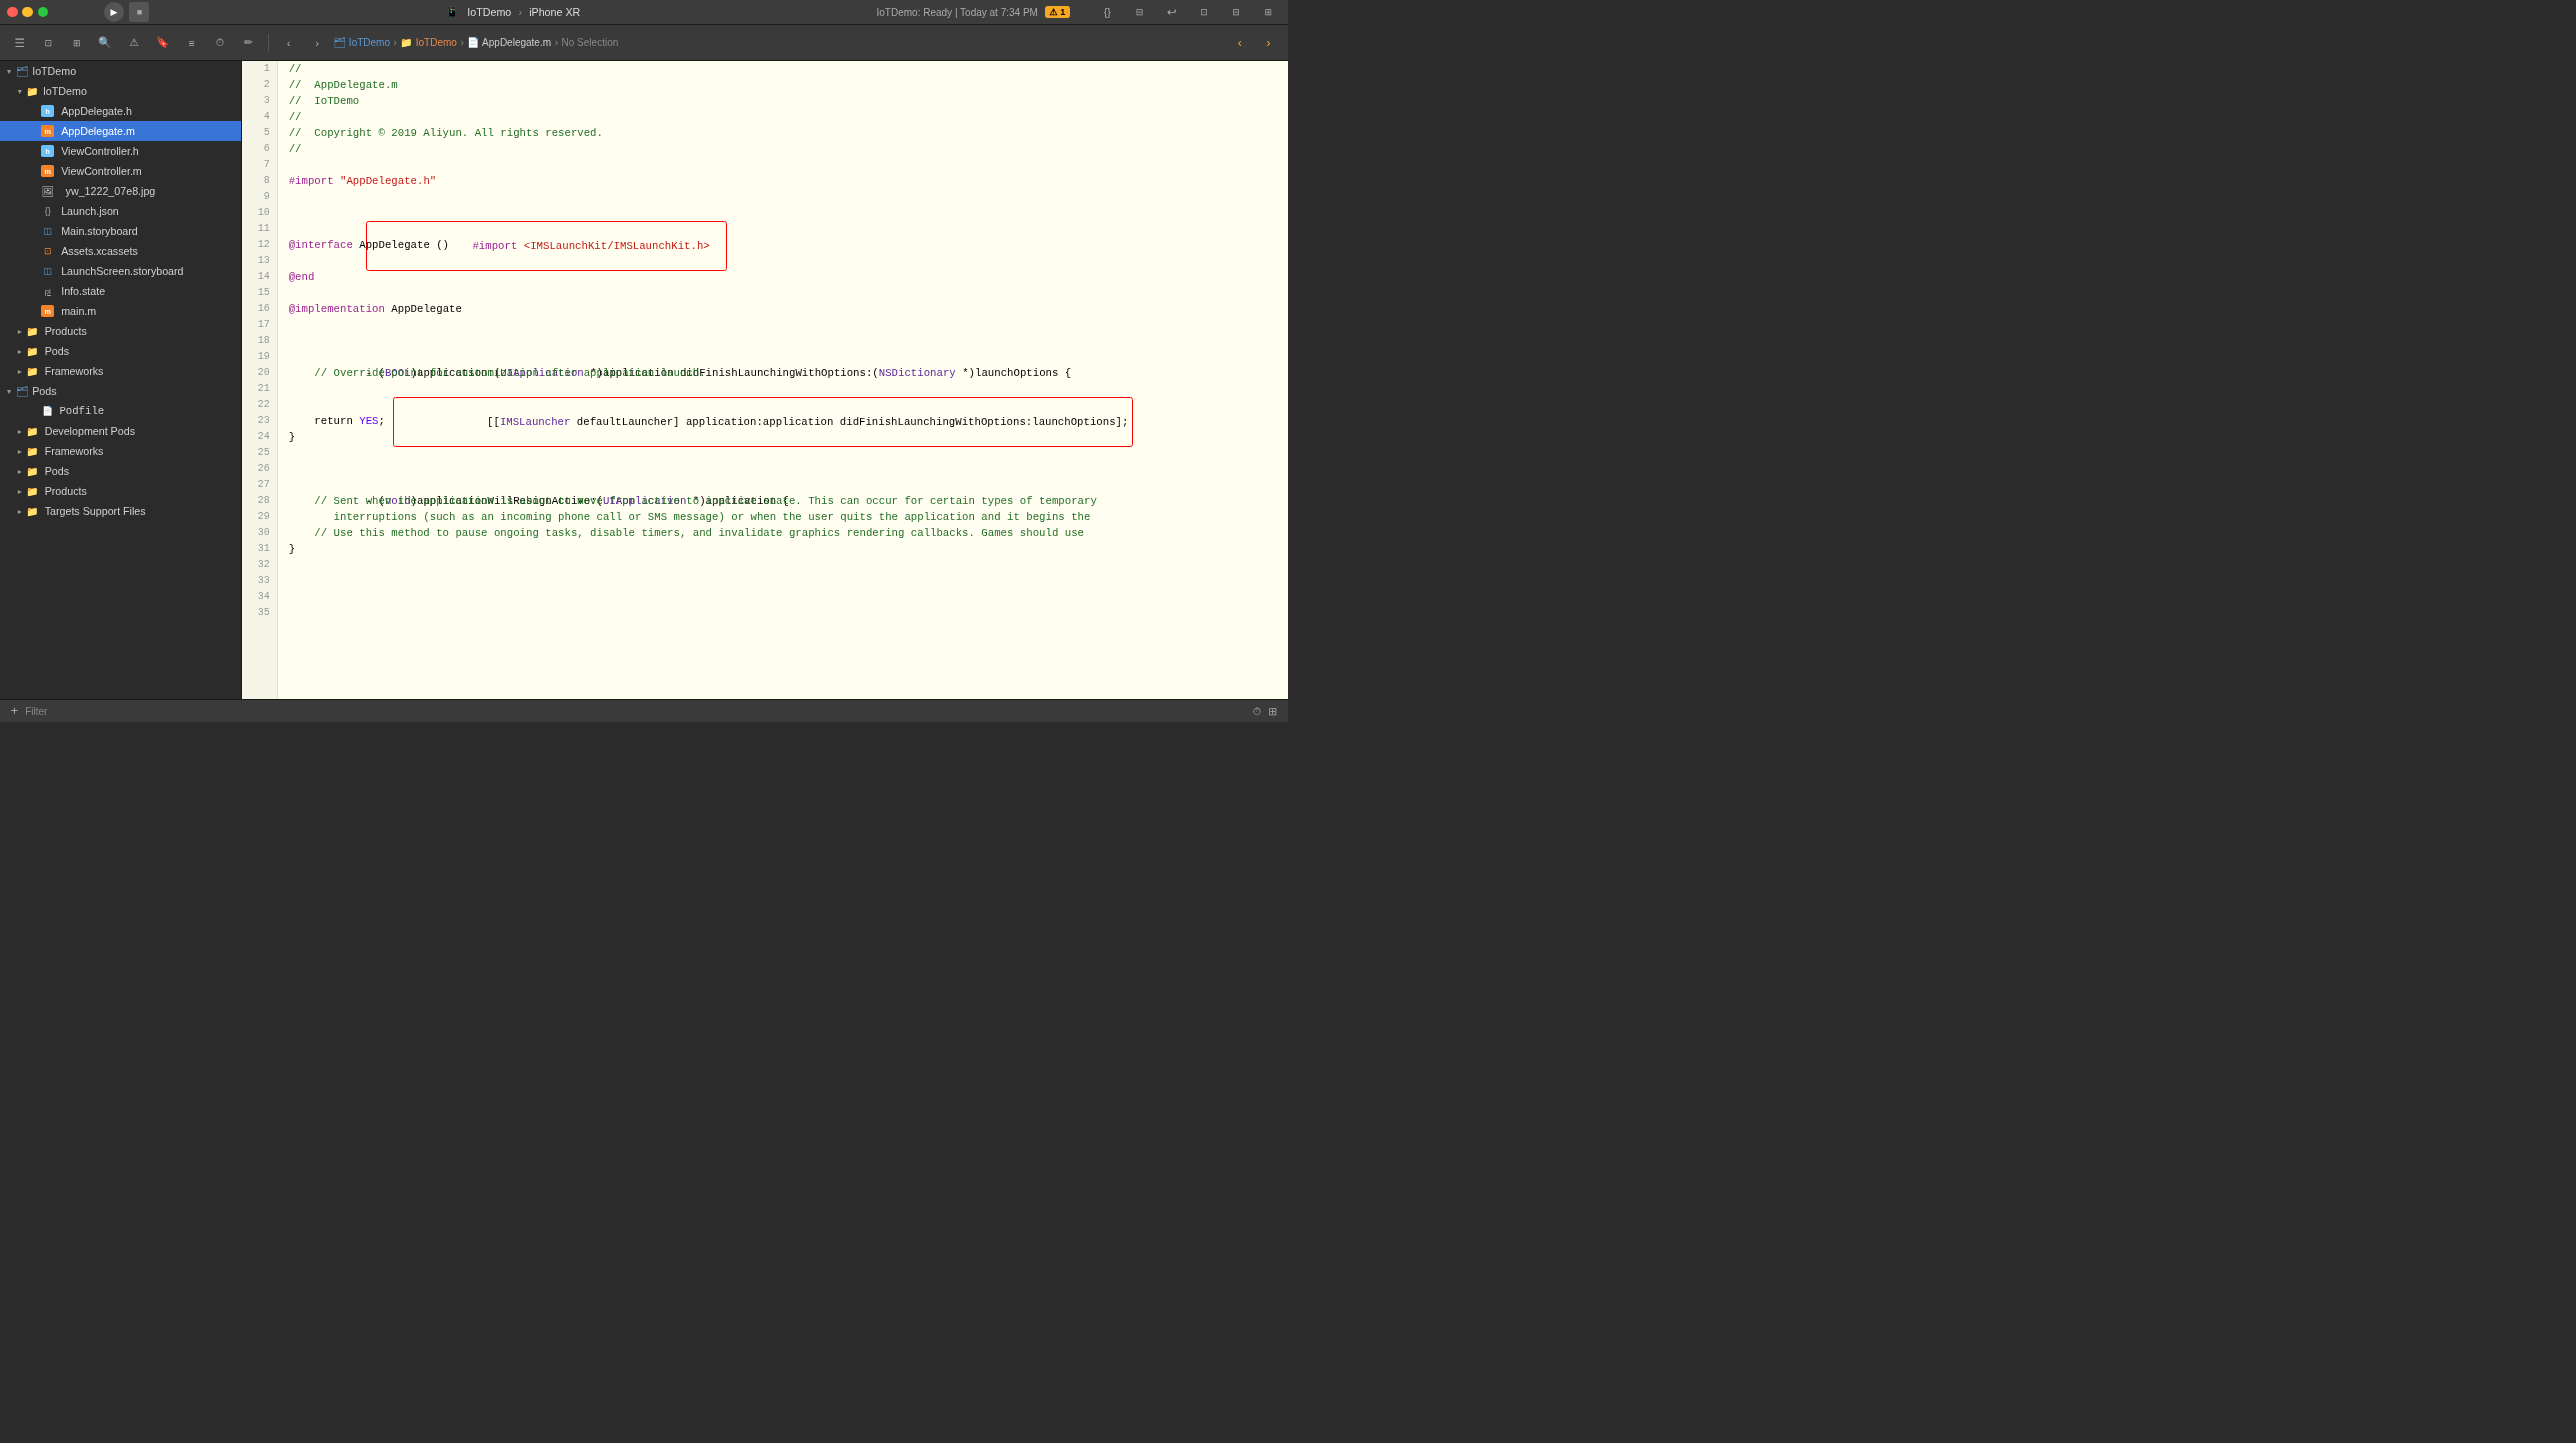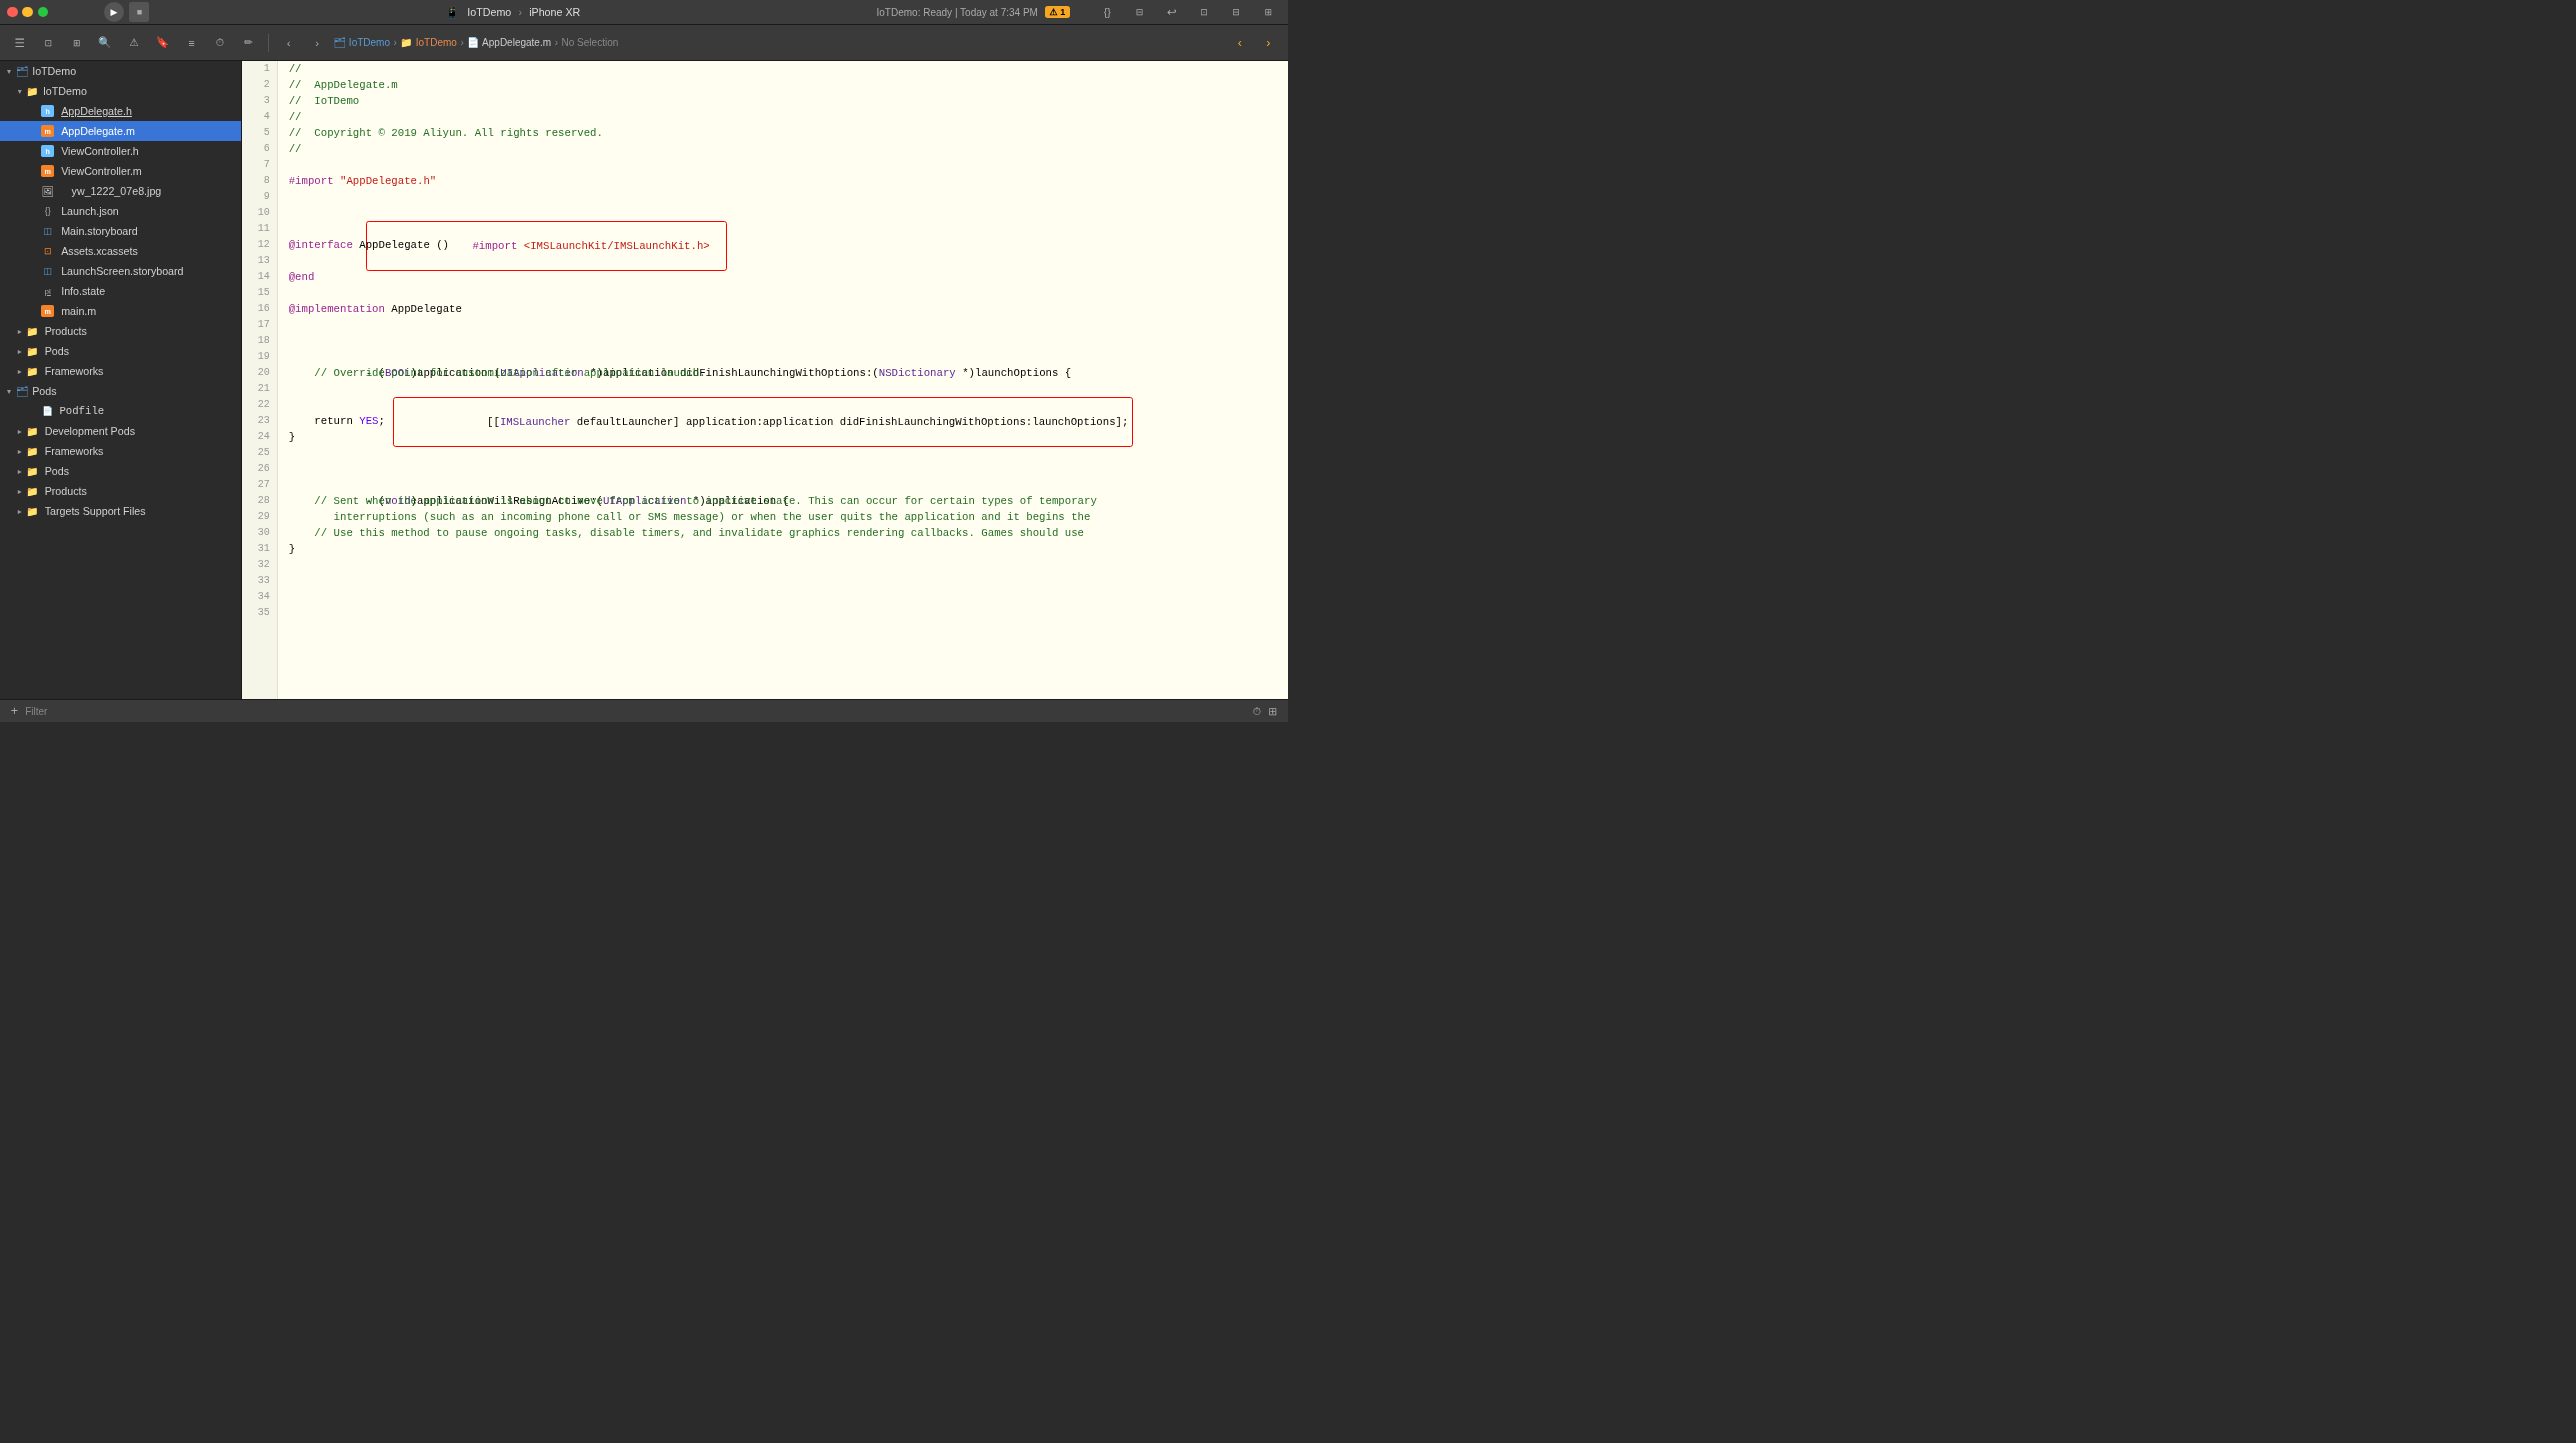--- a/index.html
+++ b/index.html
@@ -281,21 +281,21 @@
 
       <div class="sidebar-item" style="padding-left:14.3px;">
         <span class="tree-arrow expanded"></span>
         <span class="file-icon folder-icon-orange">📁</span>
         <span style="color:#d0d0d0;">IoTDemo</span>
       </div>
 
       <div class="sidebar-item" style="padding-left:29px;">
         <span class="tree-arrow leaf"></span>
         <span class="file-icon" style="background:#6abfff;color:#fff;border-radius:1.8px;font-size:7.2px;font-weight:bold;width:12.5px;height:12.5px;display:flex;align-items:center;justify-content:center;">h</span>
-        <span style="color:#d0d0d0;margin-left:3.6px;text-decoration:underline;">AppDelegate.h</span>
+        <span style="color:#d0d0d0;margin-left:3.6px;">AppDelegate.h</span>
       </div>
 
       <div class="sidebar-item selected" style="padding-left:29px;">
         <span class="tree-arrow leaf"></span>
         <span class="file-icon" style="background:#f5832a;color:#fff;border-radius:1.8px;font-size:7.2px;font-weight:bold;width:12.5px;height:12.5px;display:flex;align-items:center;justify-content:center;">m</span>
         <span style="margin-left:3.6px;">AppDelegate.m</span>
       </div>
 
       <div class="sidebar-item" style="padding-left:29px;">
         <span class="tree-arrow leaf"></span>
@@ -305,21 +305,21 @@
 
       <div class="sidebar-item" style="padding-left:29px;">
         <span class="tree-arrow leaf"></span>
         <span class="file-icon" style="background:#f5832a;color:#fff;border-radius:1.8px;font-size:7.2px;font-weight:bold;width:12.5px;height:12.5px;display:flex;align-items:center;justify-content:center;">m</span>
         <span style="color:#d0d0d0;margin-left:3.6px;">ViewController.m</span>
       </div>
 
       <div class="sidebar-item" style="padding-left:29px;">
         <span class="tree-arrow leaf"></span>
         <span class="file-icon">🖼</span>
-        <span style="color:#d0d0d0;margin-left:14px;">yw_1222_07e8.jpg</span>
+        <span style="color:#d0d0d0;margin-left:8px;">yw_1222_07e8.jpg</span>
       </div>
 
       <div class="sidebar-item" style="padding-left:29px;">
         <span class="tree-arrow leaf"></span>
         <span class="file-icon" style="color:#aaa;font-size:9px;">{}</span>
         <span style="color:#d0d0d0;margin-left:3.6px;">Launch.json</span>
       </div>
 
       <div class="sidebar-item" style="padding-left:29px;">
         <span class="tree-arrow leaf"></span>

